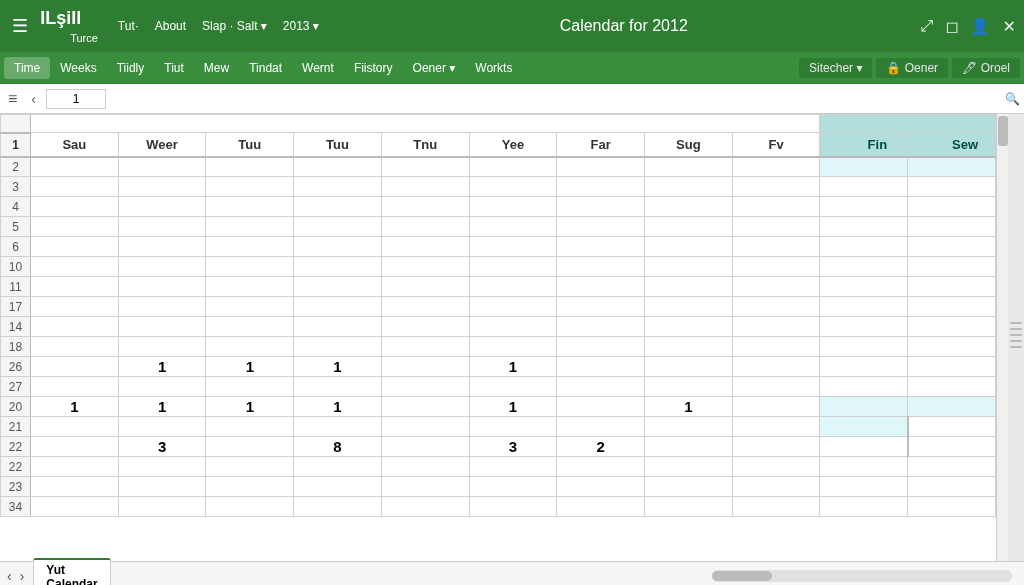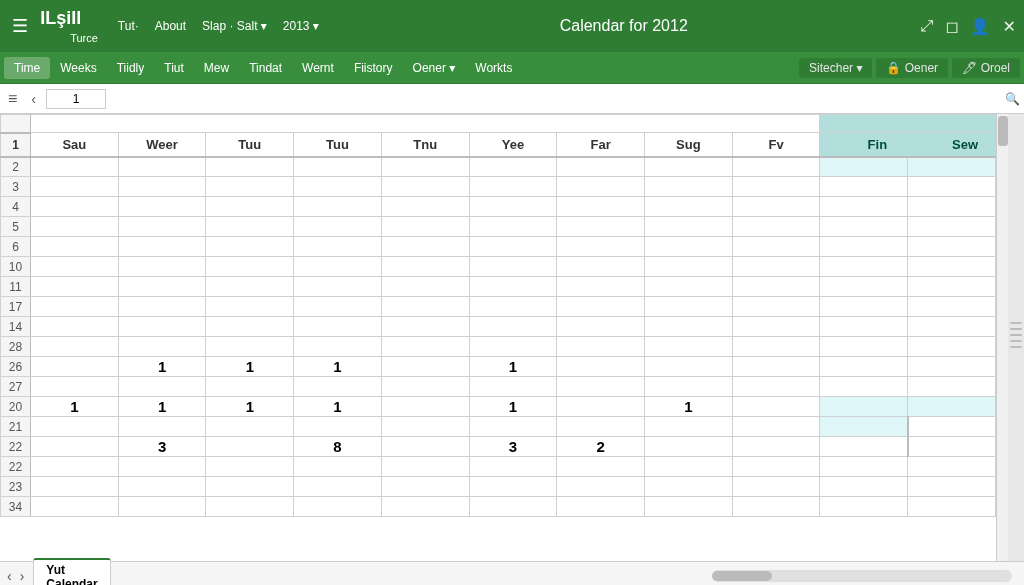--- a/index.html
+++ b/index.html
@@ -491,21 +491,21 @@
             <td class="data-cell"></td>
             <td class="data-cell"></td>
             <td class="data-cell"></td>
             <td class="data-cell"></td>
             <td class="data-cell"></td>
             <td class="data-cell"></td>
             <td class="data-cell"></td>
             <td class="data-cell"></td>
           </tr>
         <tr>
-            <td class="row-num">28</td>
+            <td class="row-num">18</td>
             <td class="data-cell"></td>
             <td class="data-cell"></td>
             <td class="data-cell"></td>
             <td class="data-cell"></td>
             <td class="data-cell"></td>
             <td class="data-cell"></td>
             <td class="data-cell"></td>
             <td class="data-cell"></td>
             <td class="data-cell"></td>
             <td class="data-cell"></td>

